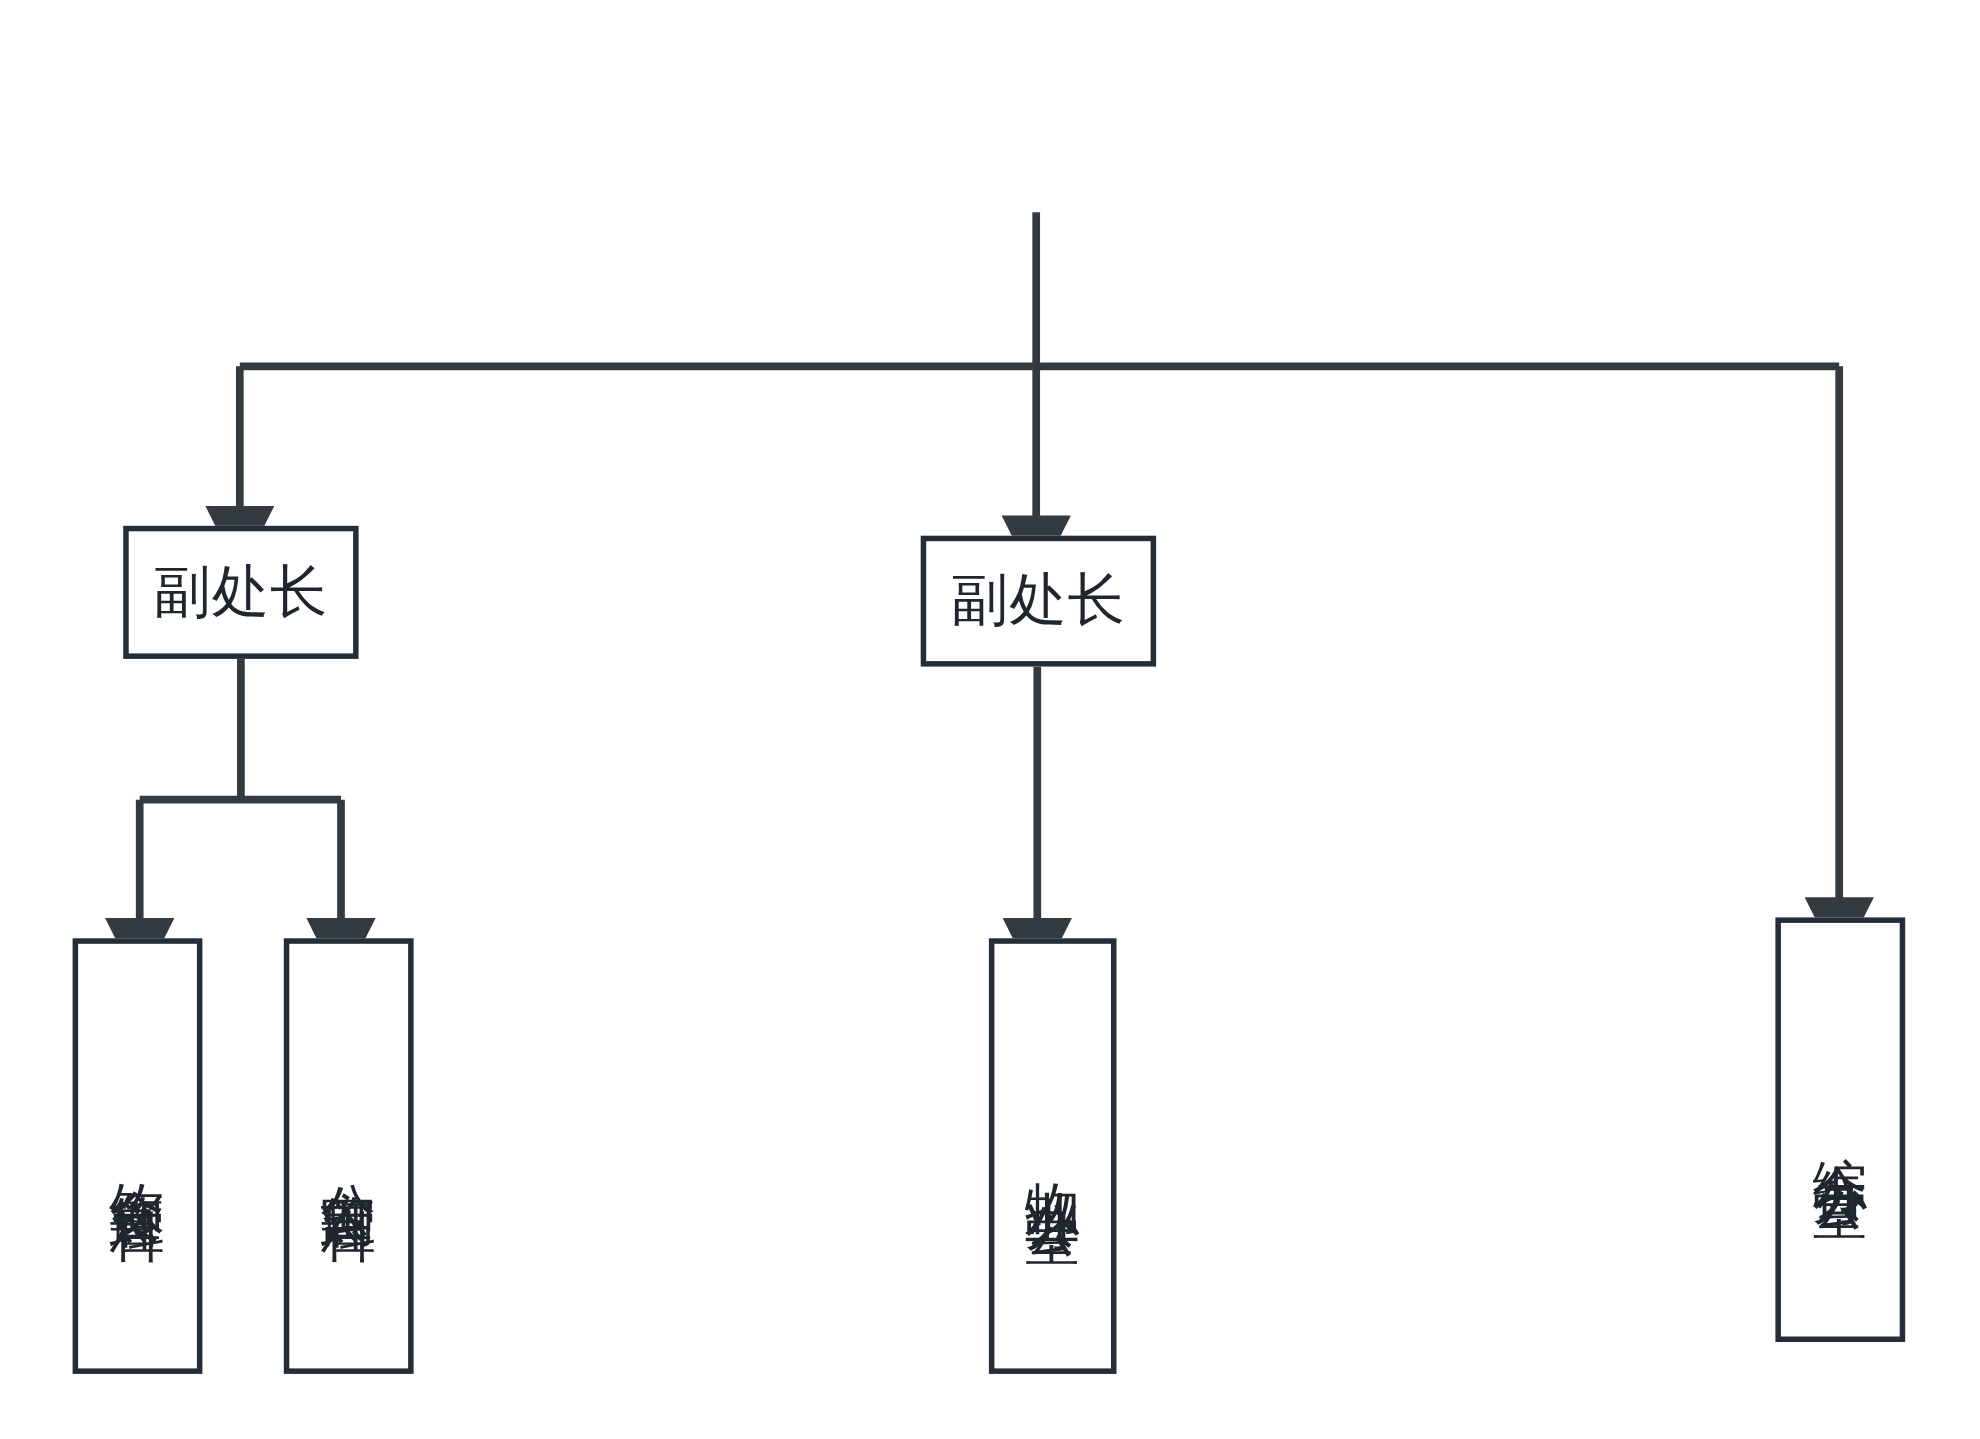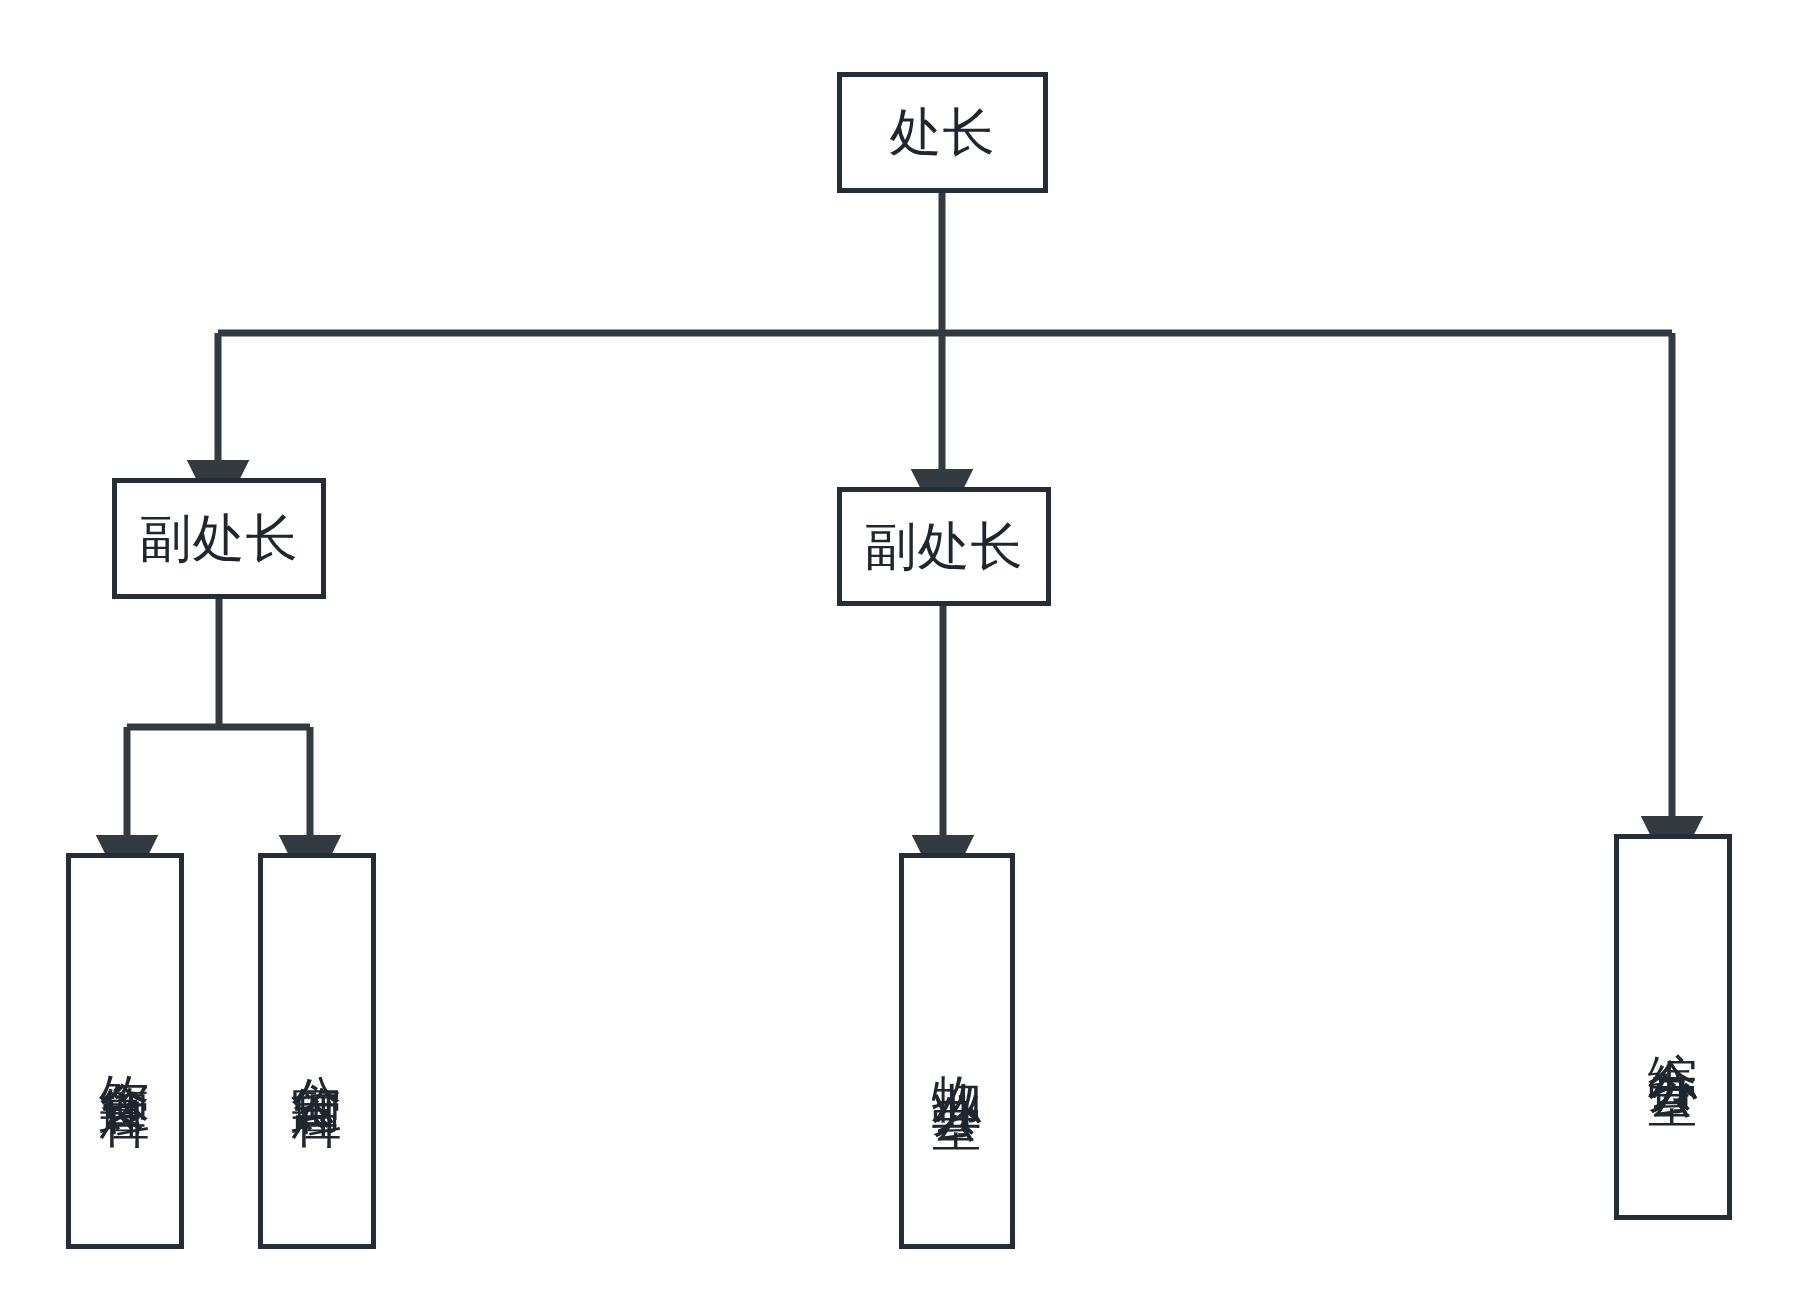--- a/index.html
+++ b/index.html
@@ -85,23 +85,20 @@
 
     <path d="M127,727 L310,727" fill="none" stroke="#333a40" stroke-width="7"></path>
 
     <path d="M127,727 L127,843" fill="none" stroke="#333a40" stroke-width="7" marker-end="url(#arrowhead)"></path>
 
     <path d="M310,727 L310,843" fill="none" stroke="#333a40" stroke-width="7" marker-end="url(#arrowhead)"></path>
 
     <path d="M943,606 L943,843" fill="none" stroke="#333a40" stroke-width="7" marker-end="url(#arrowhead)"></path>
   </svg>
 
-  <div class="node" id="node-director">
-    <span class="label">处长</span>
-  </div>
 
   <div class="node" id="node-deputy-left">
     <span class="label">副处长</span>
   </div>
 
   <div class="node" id="node-deputy-mid">
     <span class="label">副处长</span>
   </div>
 
   <div class="node vertical" id="node-catering">

